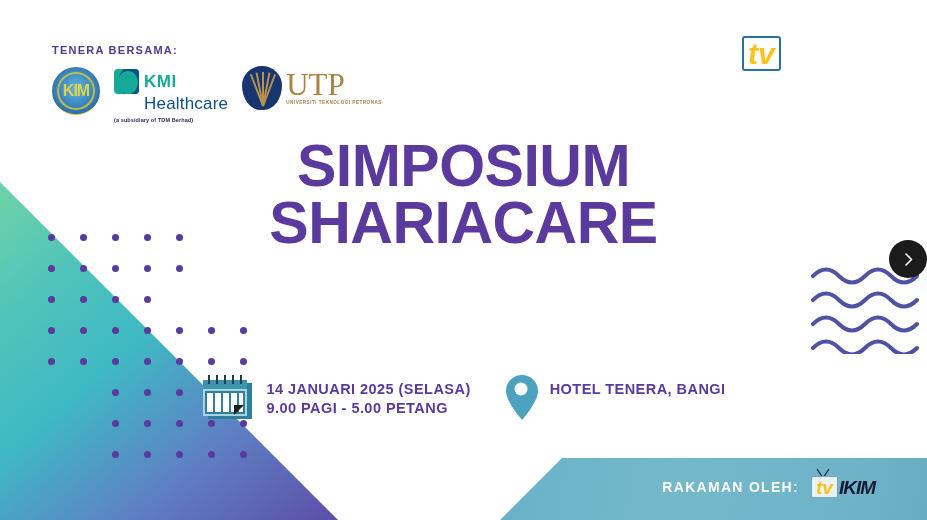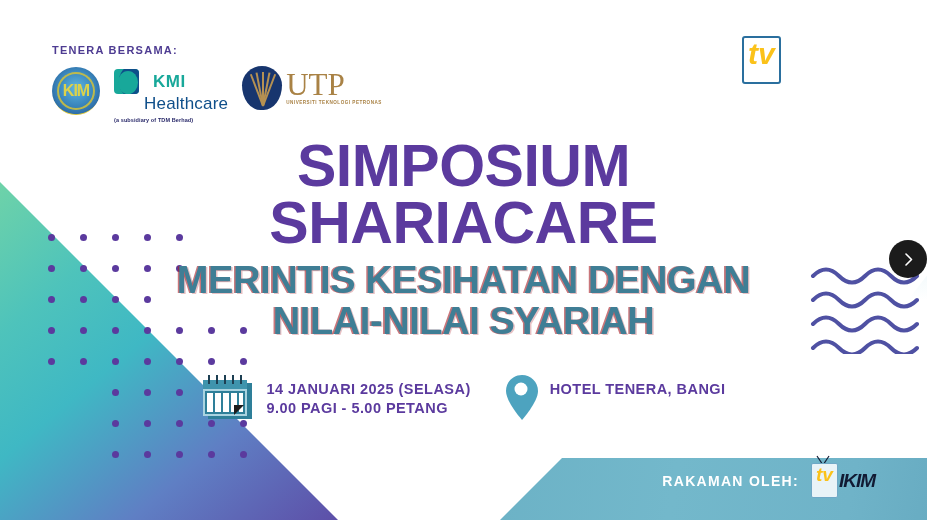--- a/index.html
+++ b/index.html
@@ -117,21 +117,21 @@
   }
   .seal-glyph {
     position:absolute; inset:0;
     display:flex; align-items:center; justify-content:center;
     font-size:16px; color:#ddd24a; font-weight:bold;
     z-index:2; letter-spacing:-1px;
   }
 
   
   .kmi { margin-top:4px; }
-  .kmi-top { display:flex; align-items:center; gap:14px; }
+  .kmi-top { display:flex; align-items:center; gap:5px; }
   .kmi-mark {
     position:relative;
     width:25px; height:25px;
     background:#18a89a;
     border-radius:4px;
     overflow:hidden;
     flex:0 0 auto;
   }
   .kmi-mark::after {
     content:"";
@@ -196,21 +196,21 @@
     font-size:4.6px; font-weight:bold;
     letter-spacing:.5px;
     margin-top:1px;
   }
 
   
   .tvikim { display:inline-flex; align-items:center; position:relative; }
   .tv-box {
     position:relative;
     display:inline-flex; align-items:flex-start; justify-content:center;
-    padding:1px 4px 13px 4px;
+    padding:1px 4px 0 4px;
   }
   .tv-word {
     font-weight:bold;
     font-style:italic;
     color:#FBC21A;
     line-height:1;
   }
   .ikim-word {
     font-weight:bold;
     font-style:italic;
@@ -398,24 +398,20 @@
     </svg>
     <span class="tv-box">
       <span class="tv-word">tv</span>
     </span>
     <span class="ikim-word">IKIM</span>
   </div>
 
   <div class="headline">
     <div class="title-line">SIMPOSIUM</div>
     <div class="title-line">SHARIACARE</div>
-    <div class="subtitle-block">
-      <div class="subtitle-line">MERINTIS KESIHATAN DENGAN</div>
-      <div class="subtitle-line">NILAI-NILAI SYARIAH</div>
-    </div>
   </div>
 
   <div class="info-row">
 
     <div class="info-item">
       <svg class="cal-icon" viewBox="0 0 54 47">
         <rect x="7" y="9" width="44" height="36" fill="#2e7f99"></rect>
         <rect x="2" y="6" width="44" height="36" fill="#a9d3e0"></rect>
         <rect x="2" y="6" width="44" height="9" fill="#3f94ad"></rect>
         <rect x="5" y="18" width="38" height="21" fill="#ffffff" stroke="#2e7f99" stroke-width="2"></rect>

